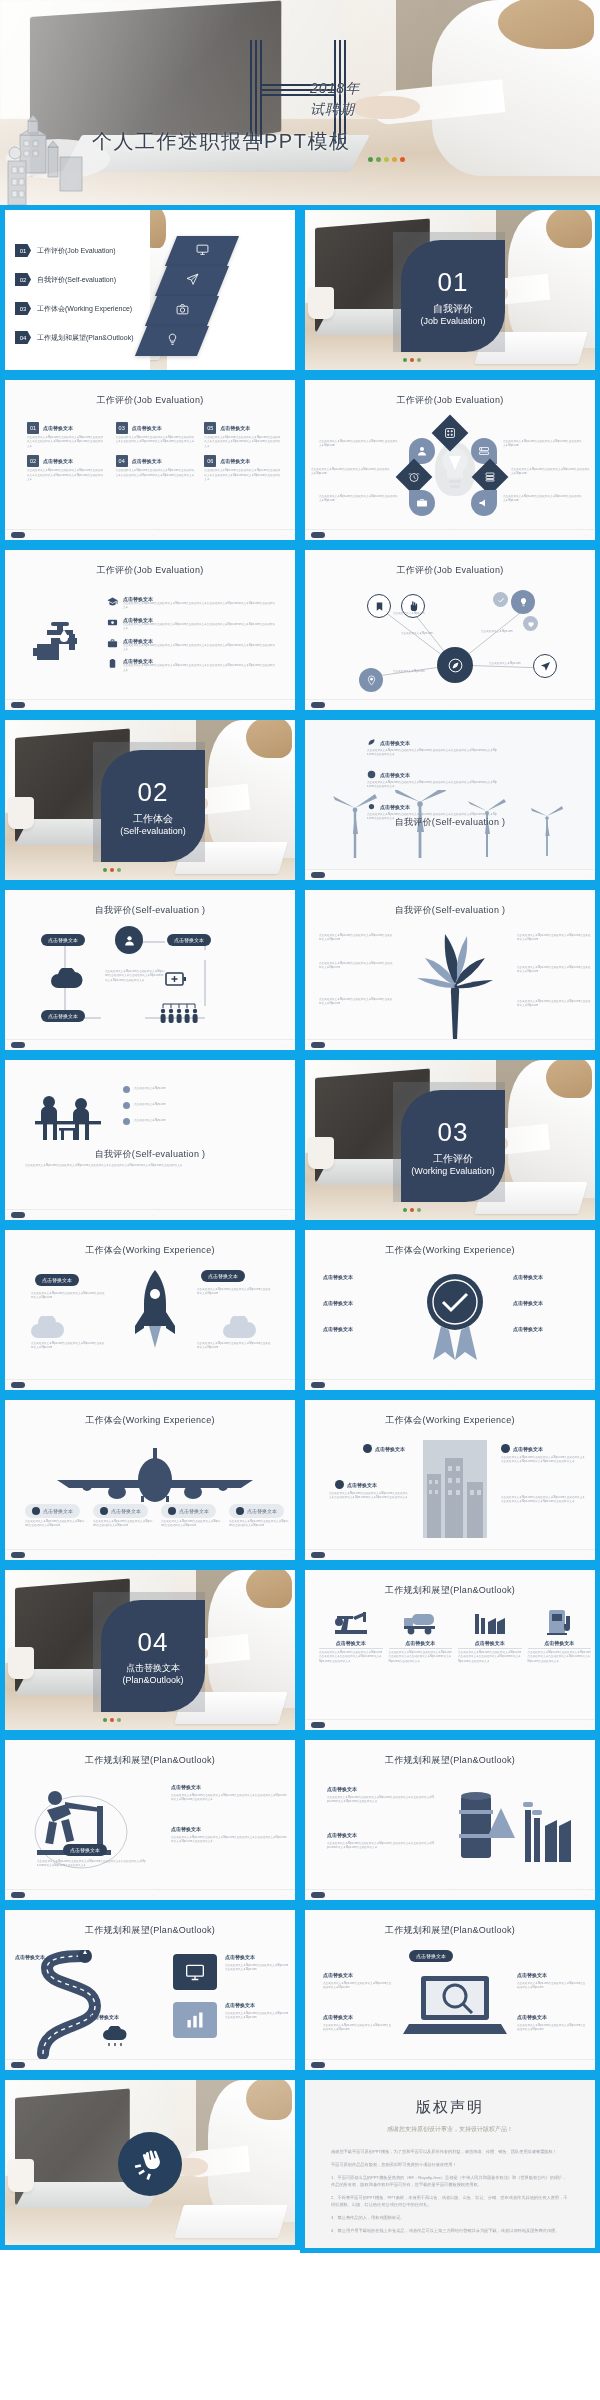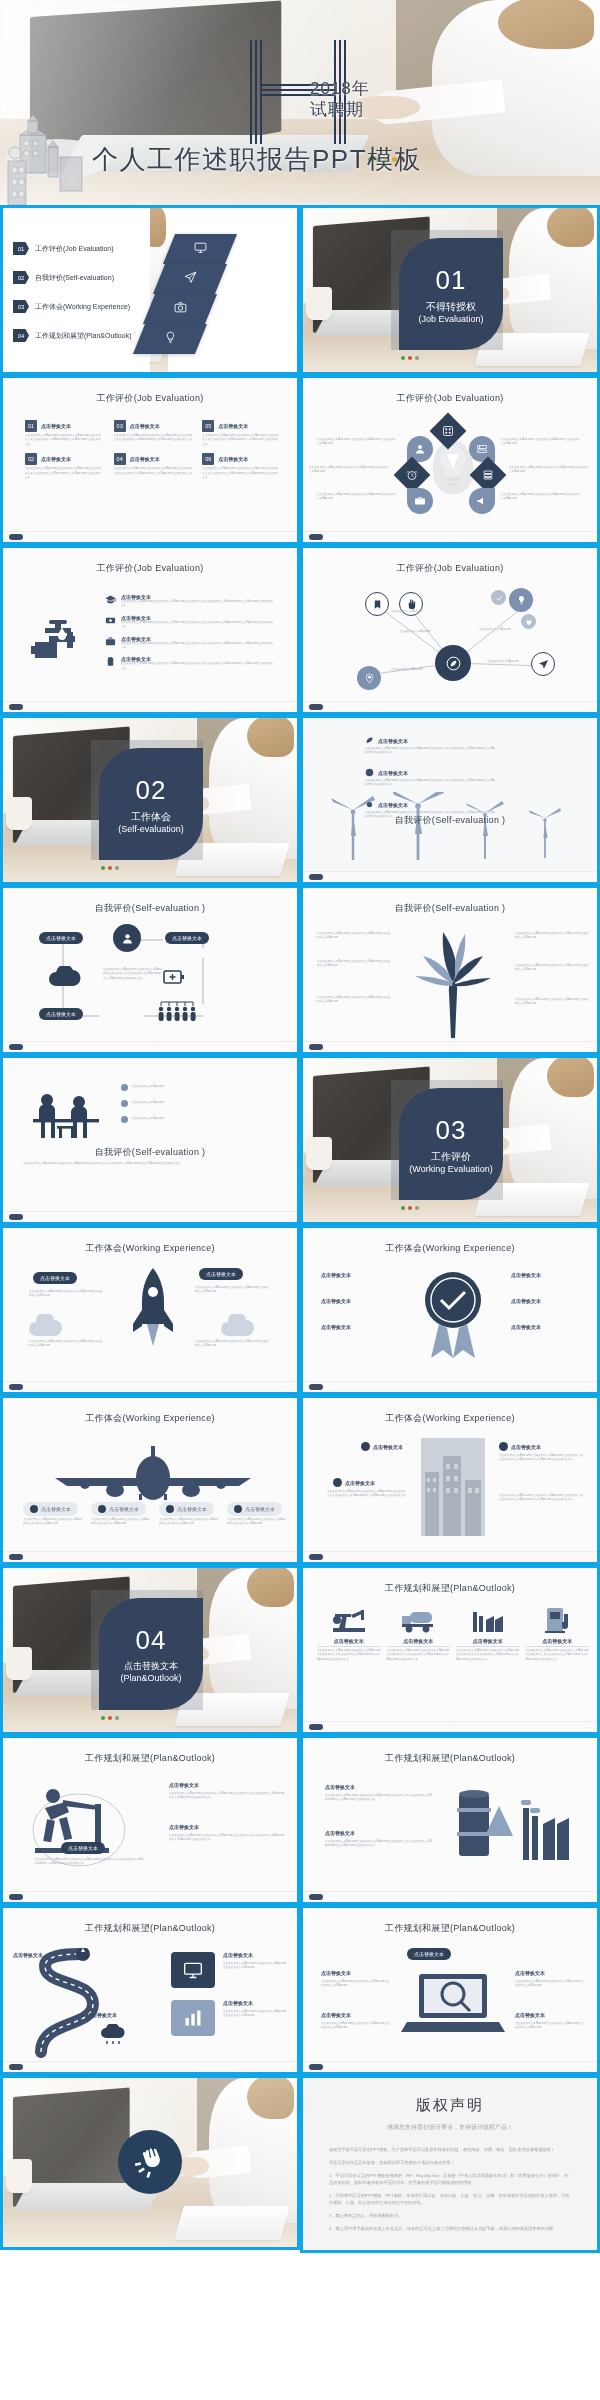--- a/index.html
+++ b/index.html
@@ -7,21 +7,21 @@
   body {
     width:600px; height:2400px;
     font-family:"Liberation Sans", sans-serif;
     overflow:hidden; position:relative;
   }
   .deck { width:600px; height:2400px; display:flex; flex-direction:column; }
 
   
   .slide { position:relative; overflow:hidden; background:#fbfbfb; }
   .row { display:flex; width:600px; }
-  .row > .slide { width:300px; height:170px; border:3px solid #0ea5e9; }
+  .row > .slide { width:300px; height:170px; border:5px solid #0ea5e9; }
 
   
   .photo { position:absolute; inset:0; overflow:hidden; }
   .photo .sky {
     position:absolute; inset:0;
     background:
       linear-gradient(180deg,#f3efe9 0%,#efe9e1 45%,#e6ddd2 100%);
   }
   .photo .window {
     position:absolute; left:0; top:0; width:58%; height:58%;
@@ -87,26 +87,27 @@
     background:linear-gradient(100deg,rgba(255,255,255,.55) 0%,rgba(255,255,255,.12) 45%,rgba(255,255,255,0) 70%);
   }
   .cover .city {
     position:absolute; left:2px; bottom:-4px; width:120px; height:96px;
     opacity:.9;
   }
   .logo-h { position:absolute; left:250px; top:40px; width:96px; height:104px; }
   .logo-h i { position:absolute; background:#2b3a54; }
   .cover-year {
     position:absolute; left:310px; top:78px; width:230px;
-    color:#3c4656; font-size:17px; line-height:21px; letter-spacing:1px;
+    color:#3c4656; font-size:14px; line-height:21px; letter-spacing:1px;
     text-shadow:0 1px 2px rgba(255,255,255,.7);
+    font-style:italic;
   }
   .cover-title {
-    position:absolute; left:92px; top:142px; width:430px; text-align:left;
-    color:#3a4352; font-size:26px; letter-spacing:1.5px;
+    position:absolute; left:92px; top:128px; width:430px; text-align:left;
+    color:#3a4352; font-size:20px; letter-spacing:1.5px;
     text-shadow:0 1px 3px rgba(255,255,255,.85);
   }
   .dots5 { position:absolute; left:368px; top:157px; display:flex; gap:3px; }
   .dots5 i { width:5px; height:5px; border-radius:50%; display:block; }
 
   
   .toc { background:#ffffff; }
   .toc .photoHalf { position:absolute; right:0; top:0; width:56%; height:100%; }
   .toc-item { position:absolute; display:flex; align-items:center; gap:6px; }
   .toc-num {
@@ -347,21 +348,21 @@
         <div class="cup"></div>
           <div class="person"></div>
           <div class="hair"></div>
         <div class="arm"></div>
           <div class="hand"></div>
           <div class="book"></div>
       </div>
       <div class="sec-ghost"></div>
       <div class="sec-leaf">
         <div class="sec-no">01</div>
-        <div class="sec-cn">不得转授权</div>
+        <div class="sec-cn">自我评价</div>
         <div class="sec-en">(Job Evaluation)</div>
       </div>
       <div class="sec-dots">
         <i style="background:#4f9b45"></i>
           <i style="background:#d0552c"></i>
           <i style="background:#7fa86a"></i>
       </div>
     </div>
   </div>
 

